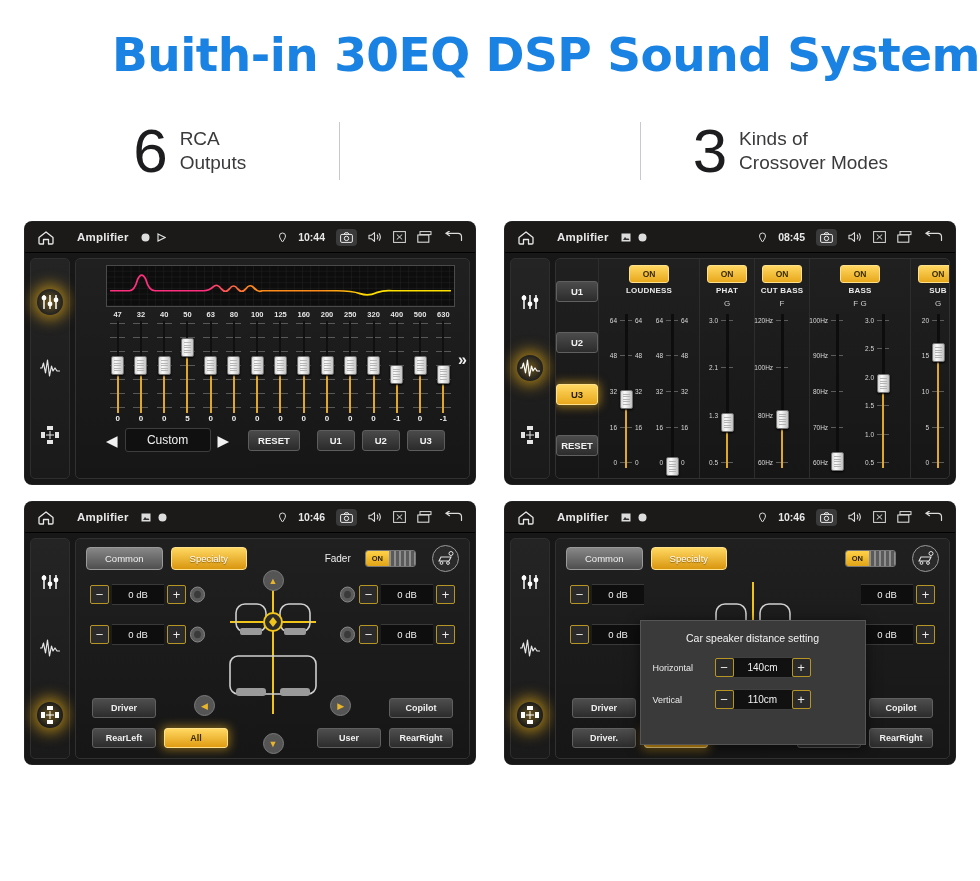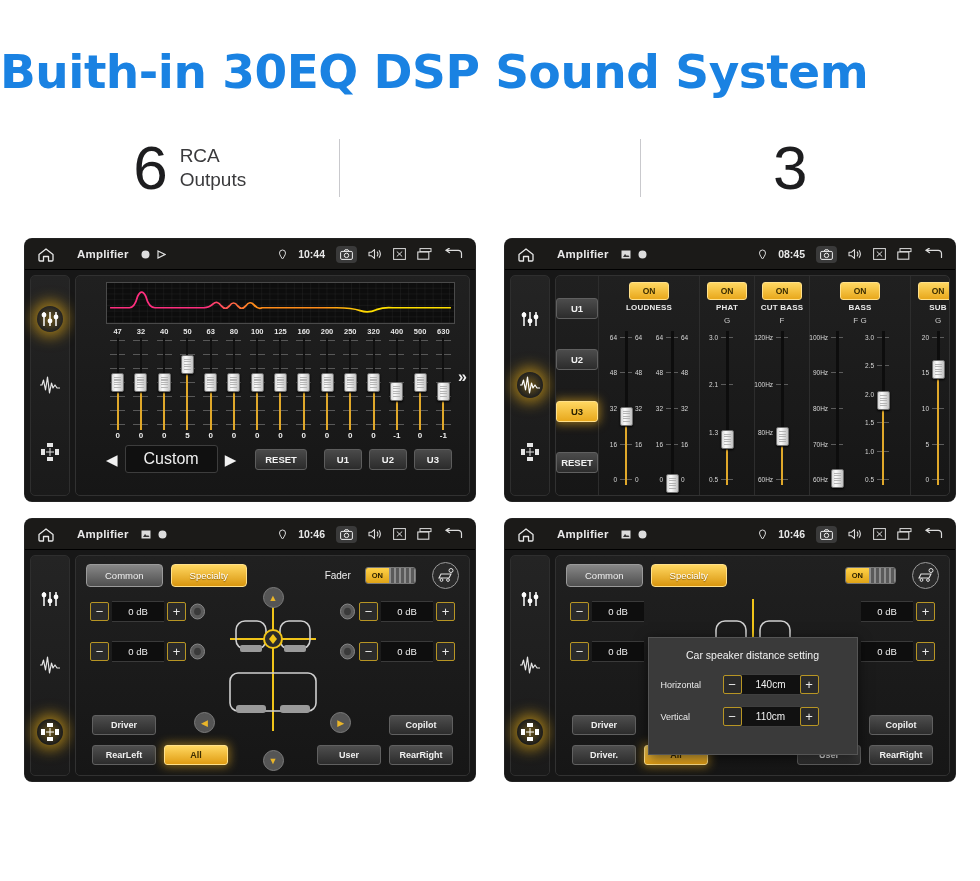--- a/index.html
+++ b/index.html
@@ -5,26 +5,26 @@
   * { box-sizing: border-box; margin: 0; padding: 0; }
   html, body {
     width: 980px; height: 881px;
     background: #ffffff;
     font-family: "Liberation Sans", sans-serif;
     overflow: hidden;
   }
 
   
   .hero-title {
-    text-align: left;
+    text-align: right;
     color: #1a82e2;
     font-size: 47px;
     font-weight: bold;
     letter-spacing: -0.5px;
-    padding-top: 44px;
+    padding-top: 27px;
     font-family: "DejaVu Sans", sans-serif;
   }
 
   .stats-row {
     display: flex;
     align-items: center;
     justify-content: center;
     margin-top: 38px;
     padding: 0 40px;
   }
@@ -145,21 +145,21 @@
     content:""; position:absolute; inset:3px 2px;
     background: repeating-linear-gradient(180deg,#b6b6b6 0 1px,transparent 1px 2.5px);
   }
   .val-row { display: flex; margin: 1px 14px 0 30px; }
   .val-row span { flex: 1; text-align: center; color: #efefef; font-size: 8px; font-weight: bold; }
 
   .eq-footer { display: flex; align-items: center; gap: 7px; margin: 5px 14px 0 30px; }
   .arrow-btn { color: #f2f2f2; font-size: 15px; line-height: 1; cursor: pointer; }
   .preset-box {
     background: #101010; border: 1px solid #3d3d3d; border-radius: 3px;
-    color: #f0f0f0; font-size: 16px; padding: 4px 18px; text-align: center; min-width: 86px;
+    color: #f0f0f0; font-size: 12px; padding: 4px 18px; text-align: center; min-width: 86px;
   }
   .dk-btn {
     background: linear-gradient(180deg,#4a4a4a,#2b2b2b);
     border: 1px solid #5d5d5d; border-radius: 3px;
     color: #f2f2f2; font-size: 9.5px; font-weight: bold;
     padding: 4px 9px; text-align: center;
   }
   .chev { position: absolute; right: 2px; top: 42%; color: #f0f0f0; font-size: 16px; font-weight: bold; }
 
   
@@ -254,21 +254,21 @@
   }
   .navdot {
     position: absolute; width: 21px; height: 21px; border-radius: 50%;
     background: #555; border: 1px solid #7b7b7b; display:flex; align-items:center; justify-content:center;
     color:#e9b52a; font-size:9px;
   }
 
   
   .modal {
     position: absolute; background: #3a3a3a; border: 1px solid #555;
-    width: 210px; padding: 11px 12px 16px; z-index: 20;
+    width: 226px; padding: 11px 12px 23px; z-index: 20;
     left: 50%; transform: translateX(-50%); top: 48px;
     box-shadow: 0 3px 12px rgba(0,0,0,.6);
   }
   .modal-title { color: #f2f2f2; font-size: 10.5px; text-align: center; margin-bottom: 13px; }
   .modal-row { display: flex; align-items: center; margin-bottom: 11px; }
   .modal-row .mlab { color: #eaeaea; font-size: 9px; width: 62px; }
   .modal-val {
     background: #111; color: #f2f2f2; font-size: 10px; width: 58px; text-align: center; padding: 4px 0;
     border-top: 1px solid #3f3f3f; border-bottom: 1px solid #3f3f3f;
   }
@@ -290,20 +290,24 @@
       <div>RCA</div>
       <div>Outputs</div>
     </div>
   </div>
   <div class="divider"></div>
   <div class="stat">
   </div>
   <div class="divider"></div>
   <div class="stat">
     <div class="stat-num">3</div>
+    <div class="stat-text">
+      <div>Kinds of</div>
+      <div>Crossover Modes</div>
+    </div>
   </div>
 </div>
 
 <div class="screens">
 
   <div class="device">
     <div class="statusbar">
       <span class="sb-home">
         <svg width="18" height="15" viewBox="0 0 18 15">
             <path d="M2 7.5L9 2l7 5.5V13a1 1 0 0 1-1 1h-3.5V9.5h-5V14H3a1 1 0 0 1-1-1z" fill="none" stroke="#e8e8e8" stroke-width="1.3" stroke-linejoin="round"></path>

